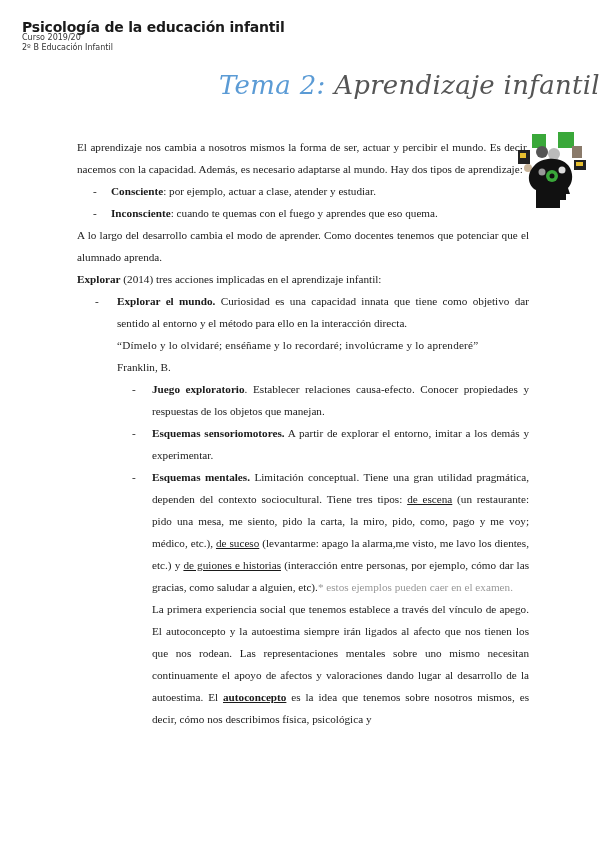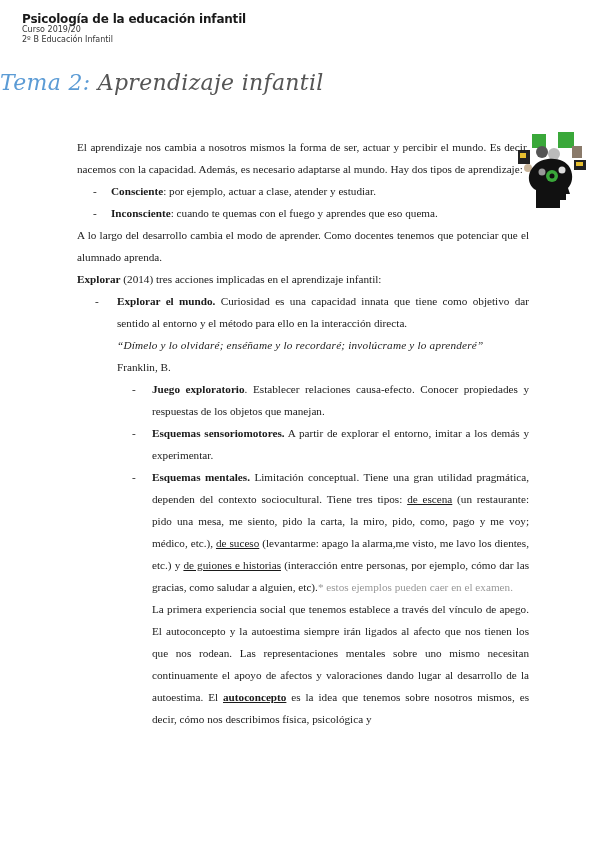--- a/index.html
+++ b/index.html
@@ -1,36 +1,36 @@
 <!DOCTYPE html>
 <html><head>
   <meta charset="utf-8">
   <style>
     html, body { margin: 0; padding: 0; background: #ffffff; }
     body { width: 600px; height: 848px; position: relative; overflow: hidden;
            font-family: "Liberation Serif", "DejaVu Serif", serif; color: #1a1a1a; }
     .header { position: absolute; left: 22px; top: 14px; font-family: "DejaVu Sans", sans-serif; }
-    .header .course { font-size: 12px; font-weight: bold; line-height: 11px; letter-spacing: -0.2px; }
+    .header .course { font-size: 14px; font-weight: bold; line-height: 11px; letter-spacing: -0.2px; margin-top: 8px; }
     .header .sub { font-size: 8px; line-height: 10px; color: #333; }
-    .title { position: absolute; left: 0; width: 600px; top: 70px; text-align: left;
-             font-family: "DejaVu Serif", serif; font-style: italic; font-size: 22px; color: #555; letter-spacing: 0.3px; }
+    .title { position: absolute; left: 0; width: 600px; top: 70px; text-align: right;
+             font-family: "DejaVu Serif", serif; font-style: italic; font-size: 26px; color: #555; letter-spacing: 0.3px; }
     .title .num { color: #5b9bd5; }
     .content { position: absolute; left: 77px; top: 136px; width: 452px; font-size: 11.2px; line-height: 22px; }
     .p { margin: 0; text-align: justify; }
     .li { position: relative; margin: 0; text-align: justify; }
     .dash { position: absolute; }
     .l1 { padding-left: 34px; }
     .l1 .dash { left: 16px; }
     .l2 { padding-left: 40px; }
     .l2 .dash { left: 18px; }
     .l3 { padding-left: 75px; }
     .l3 .dash { left: 55px; }
     .indent2 { padding-left: 40px; }
     .indent3 { padding-left: 75px; }
-    .q { font-style: italic; letter-spacing: 0.2px; }
+    .q { letter-spacing: 0.2px; }
     b { font-weight: bold; }
     u { text-decoration: underline; }
     .gray { color: #999; }
     .img { position: absolute; left: 512px; top: 128px; width: 80px; height: 82px; }
   </style>
 </head>
 <body>
 
 <div class="header">
   <div class="course">Psicología de la educación infantil</div>

